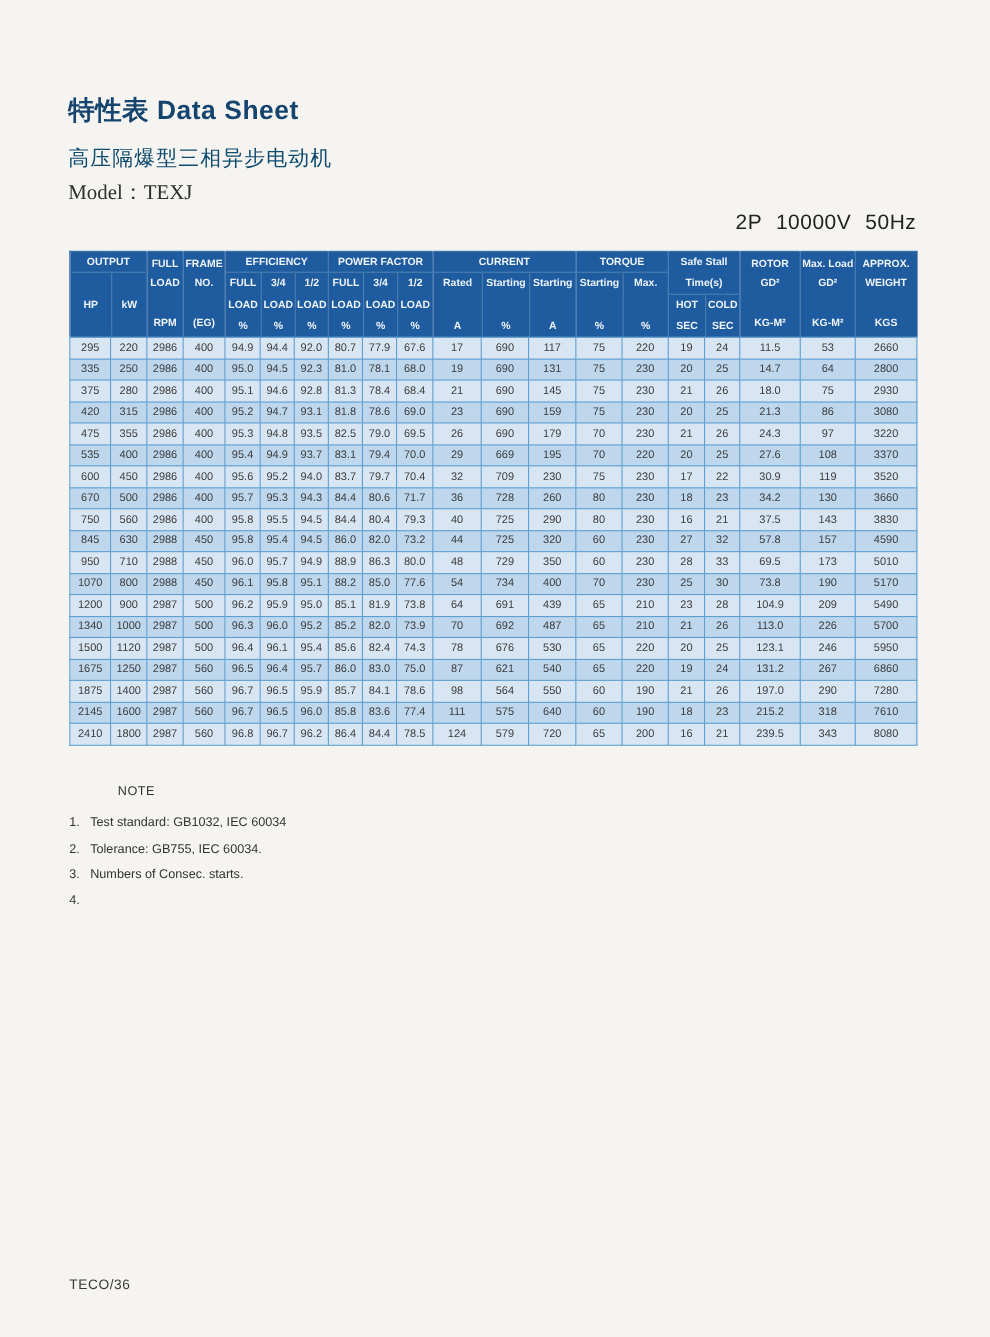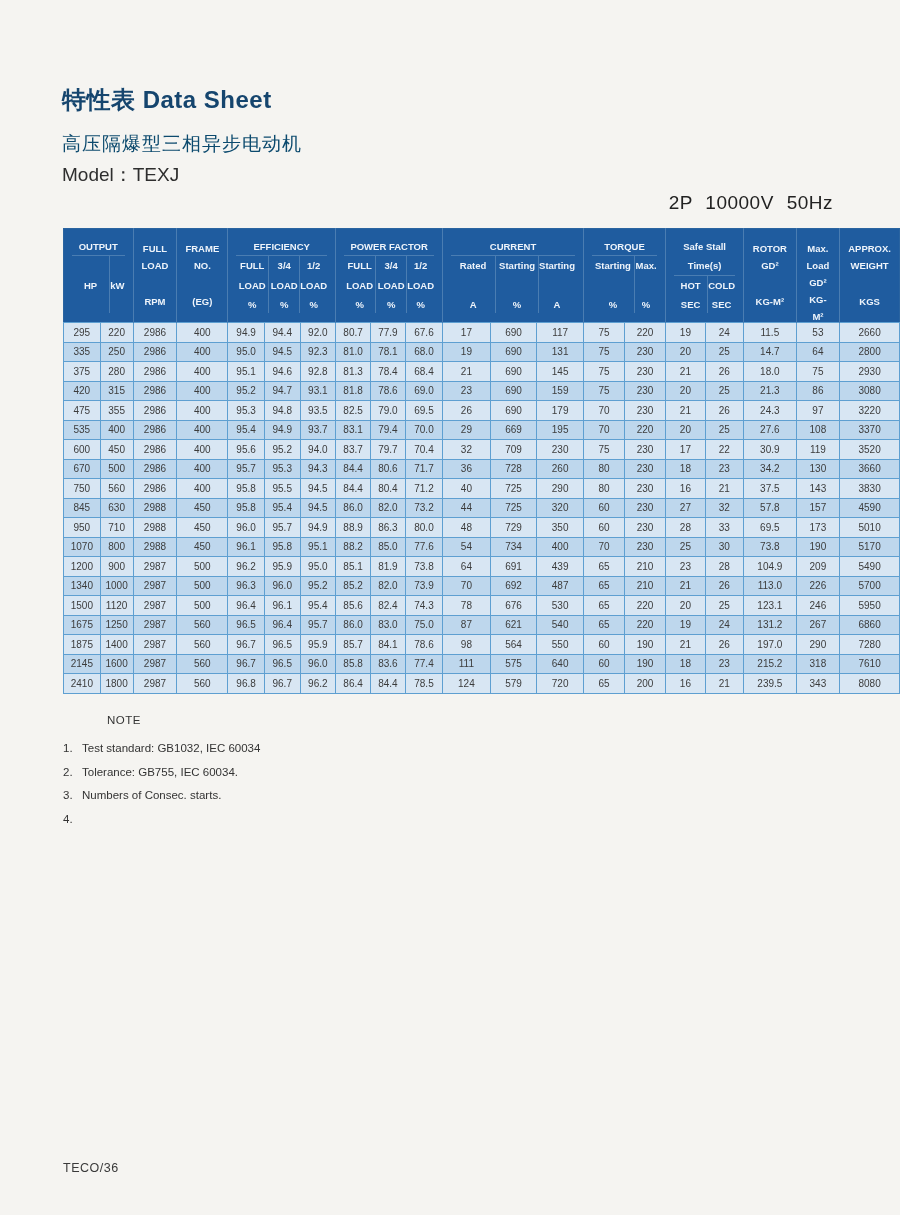--- a/index.html
+++ b/index.html
@@ -25,39 +25,39 @@
     position:absolute;left:62px;top:84px;
     font-size:24px;font-weight:bold;color:var(--title);
     letter-spacing:0.5px;
   }
   .subtitle{
     position:absolute;left:62px;top:131px;
     font-size:19px;color:#0c4a6e;letter-spacing:1px;
   }
   .model-line{
     position:absolute;left:62px;top:162px;
-    font-size:19px;color:#2e2e2e;
+    font-size:19px;color:#2e2e2e;font-family:Liberation Serif, serif;
   }
   .rating-line{
     position:absolute;right:67px;top:192px;
     font-size:19px;color:#222;font-weight:normal;
     word-spacing:7px;letter-spacing:0.5px;
   }
   
   .spec-table-wrap{
     position:absolute;left:63px;top:228px;
   }
   table.spec{
     border-collapse:collapse;table-layout:fixed;
     border:1px solid #2a64a0;
   }
   table.spec th{
     background:var(--hdr-bg);color:#eef4fb;
     font-size:9.5px;font-weight:bold;
-    padding:8px;vertical-align:top;text-align:center;
+    padding:0;vertical-align:top;text-align:center;
     border-left:1px solid var(--hdr-line);
   }
   table.spec thead th:first-child{border-left:none;}
   .gtitle{height:19px;line-height:20px;border-bottom:1px solid var(--hdr-line);}
   .gtitle2{height:39px;border-bottom:1px solid var(--hdr-line);
     display:flex;flex-direction:column;justify-content:center;}
   .gtitle2 span{line-height:19px;}
   .subrow{display:flex;height:57px;}
   .subrow2{display:flex;height:37px;}
   .scell{display:flex;flex-direction:column;justify-content:space-between;
@@ -455,21 +455,21 @@
         <tr class="light">
           <td>750</td>
           <td>560</td>
           <td>2986</td>
           <td>400</td>
           <td>95.8</td>
           <td>95.5</td>
           <td>94.5</td>
           <td>84.4</td>
           <td>80.4</td>
-          <td>71.2</td>
+          <td>79.3</td>
           <td>40</td>
           <td>725</td>
           <td>290</td>
           <td>80</td>
           <td>230</td>
           <td>16</td>
           <td>21</td>
           <td>37.5</td>
           <td>143</td>
           <td>3830</td>

